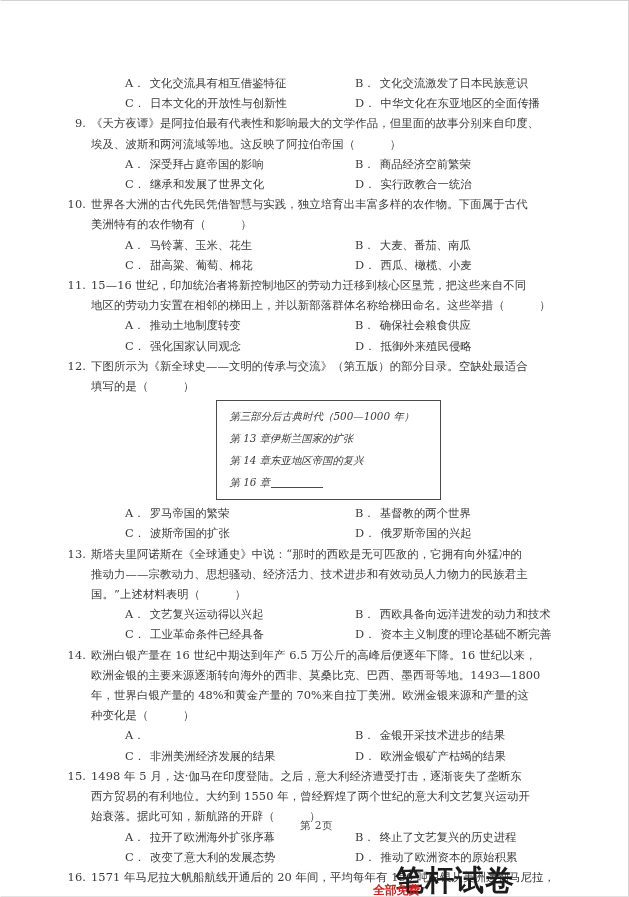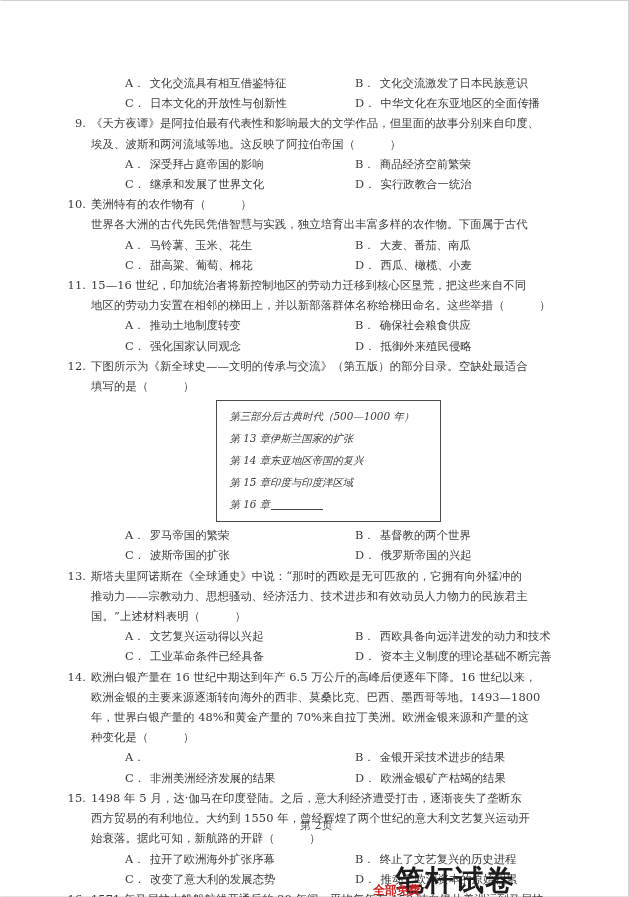--- a/index.html
+++ b/index.html
@@ -205,22 +205,22 @@
       </div>
       <div class="opt opt-right">
         <span class="opt-key">D．</span>
         <span class="opt-txt">实行政教合一统治</span>
       </div>
     </div>
 
     <div class="qline">
       <div class="qnum">10.</div>
       <div class="qbody">
+        <div>世界各大洲的古代先民凭借智慧与实践，独立培育出丰富多样的农作物。下面属于古代</div>
         <div>美洲特有的农作物有（　　　）</div>
-        <div>世界各大洲的古代先民凭借智慧与实践，独立培育出丰富多样的农作物。下面属于古代</div>
       </div>
     </div>
     <div class="opts">
       <div class="opt opt-left">
         <span class="opt-key">A．</span>
         <span class="opt-txt">马铃薯、玉米、花生</span>
       </div>
       <div class="opt opt-right">
         <span class="opt-key">B．</span>
         <span class="opt-txt">大麦、番茄、南瓜</span>
@@ -270,21 +270,20 @@
       <div class="qbody">
         <div>下图所示为《新全球史——文明的传承与交流》（第五版）的部分目录。空缺处最适合</div>
         <div>填写的是（　　　）</div>
       </div>
     </div>
     <div class="figure-wrap">
       <div class="catalog-box">
         <div class="catalog-line">第三部分后古典时代（500—1000 年）</div>
         <div class="catalog-line">第 13 章伊斯兰国家的扩张</div>
         <div class="catalog-line">第 14 章东亚地区帝国的复兴</div>
-        <div class="catalog-line">第 15 章印度与印度洋区域</div>
         <div class="catalog-line"><span>第 16 章</span><span class="blank-rule"></span></div>
       </div>
     </div>
     <div class="opts">
       <div class="opt opt-left">
         <span class="opt-key">A．</span>
         <span class="opt-txt">罗马帝国的繁荣</span>
       </div>
       <div class="opt opt-right">
         <span class="opt-key">B．</span>

